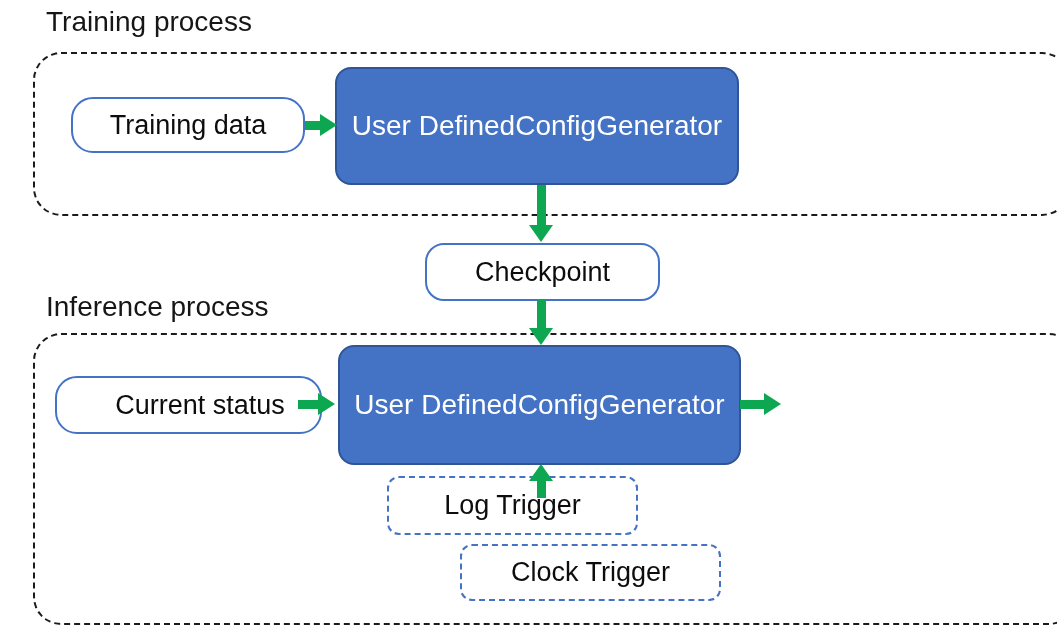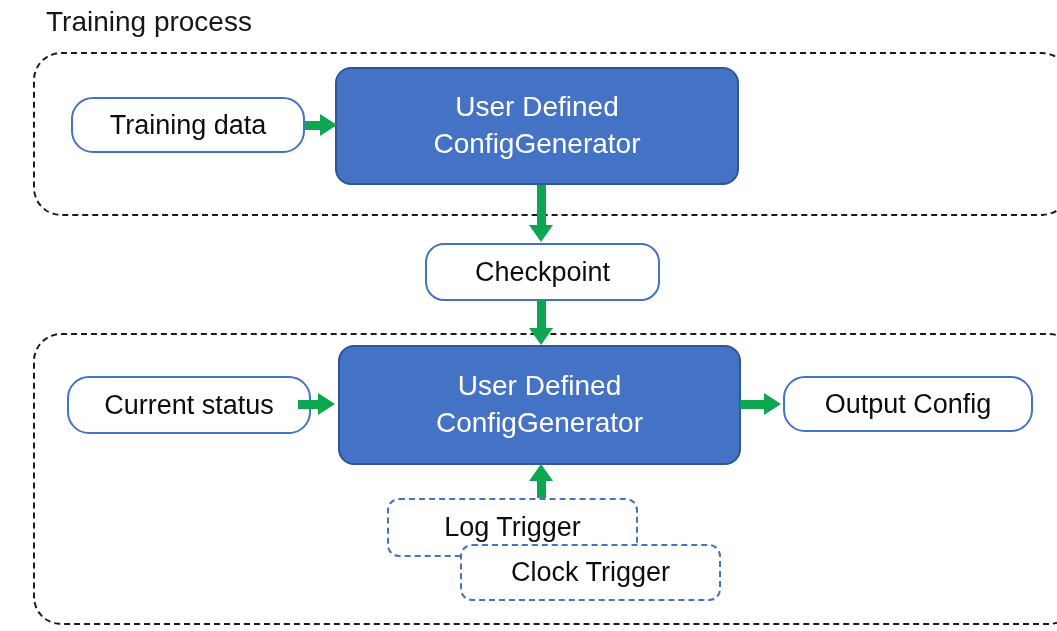--- a/index.html
+++ b/index.html
@@ -39,21 +39,21 @@
     font-size: 27px;
     color: #0d0d0d;
     white-space: nowrap;
   }
   .blue-box {
     position: absolute;
     background: var(--node-fill);
     border: 2px solid var(--node-border);
     border-radius: 16px;
     display: flex;
-    flex-direction: column;
+    flex-direction: row;
     align-items: center;
     justify-content: center;
     color: #ffffff;
     font-size: 28px;
     line-height: 1.32;
     text-align: right;
     z-index: 2;
   }
   .trigger-box {
     position: absolute;
@@ -120,44 +120,44 @@
     <div class="head"></div>
   </div>
 
   <div class="white-box" style="left:397px; top:243px; width:231px; height:54px; border-radius:19px;">Checkpoint</div>
 
   <div class="arrow arrow-down" style="left:501px; top:299px; width:24px; height:46px;">
     <div class="shaft"></div>
     <div class="head"></div>
   </div>
 
+  <div class="section-label" style="left:18px; top:291px;">Inference process</div>
 
   <div class="dashed-container" style="left:5px; top:333px; width:1040px; height:288px;"></div>
 
-  <div class="white-box" style="left:39px; top:376px; width:240px; height:54px;">Current status</div>
+  <div class="white-box" style="left:27px; top:376px; width:240px; height:54px;padding-left:23px;">Current status</div>
 
   <div class="arrow arrow-right" style="left:270px; top:393px; width:37px; height:22px;">
     <div class="shaft"></div>
     <div class="head"></div>
   </div>
 
   <div class="blue-box" style="left:310px; top:345px; width:399px; height:116px;">
     <span>User Defined</span>
     <span>ConfigGenerator</span>
   </div>
 
   <div class="arrow arrow-right" style="left:712px; top:393px; width:41px; height:22px;">
     <div class="shaft"></div>
     <div class="head"></div>
   </div>
 
-  <div class="white-box" style="left:755px; top:376px; width:246px; height:52px;">Output Config</div>
 
   <div class="arrow arrow-up" style="left:501px; top:464px; width:24px; height:34px;">
     <div class="head"></div>
     <div class="shaft"></div>
   </div>
 
-  <div class="trigger-box" style="left:359px; top:498px; width:247px; height:55px; z-index:1;">Log Trigger</div>
+  <div class="trigger-box" style="left:359px; top:476px; width:247px; height:55px; z-index:1;">Log Trigger</div>
 
   <div class="trigger-box" style="left:432px; top:544px; width:257px; height:53px; z-index:2;">Clock Trigger</div>
 
 </div>
 
 </body></html>

